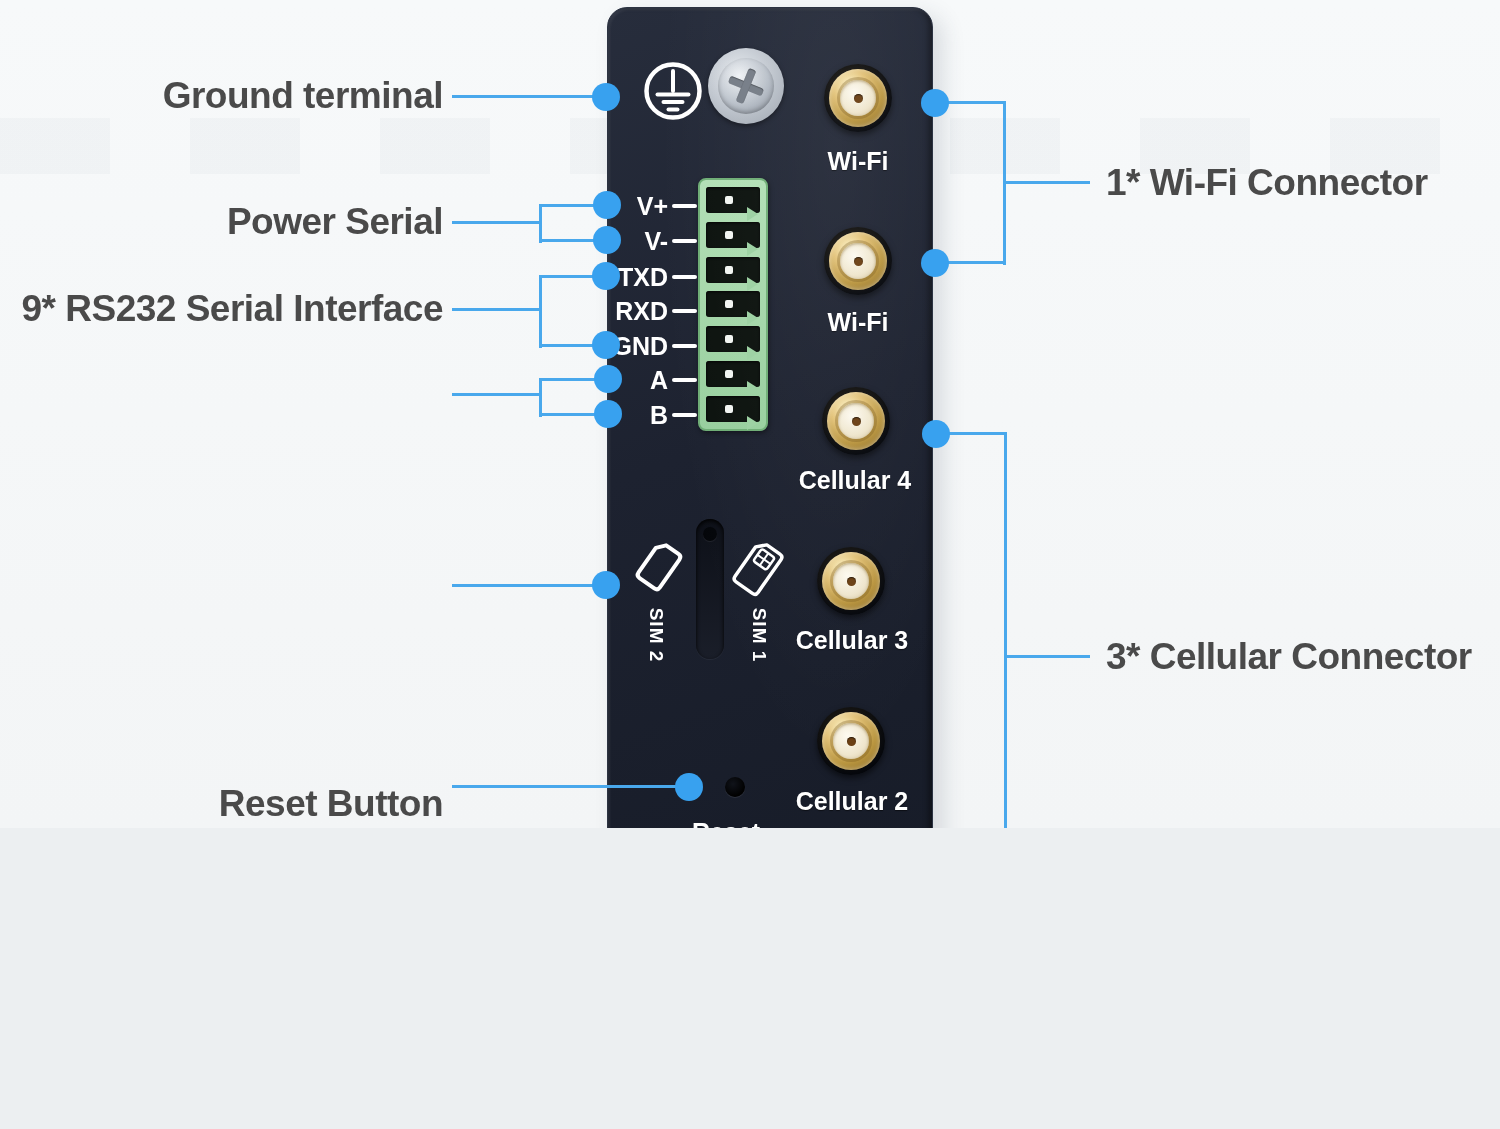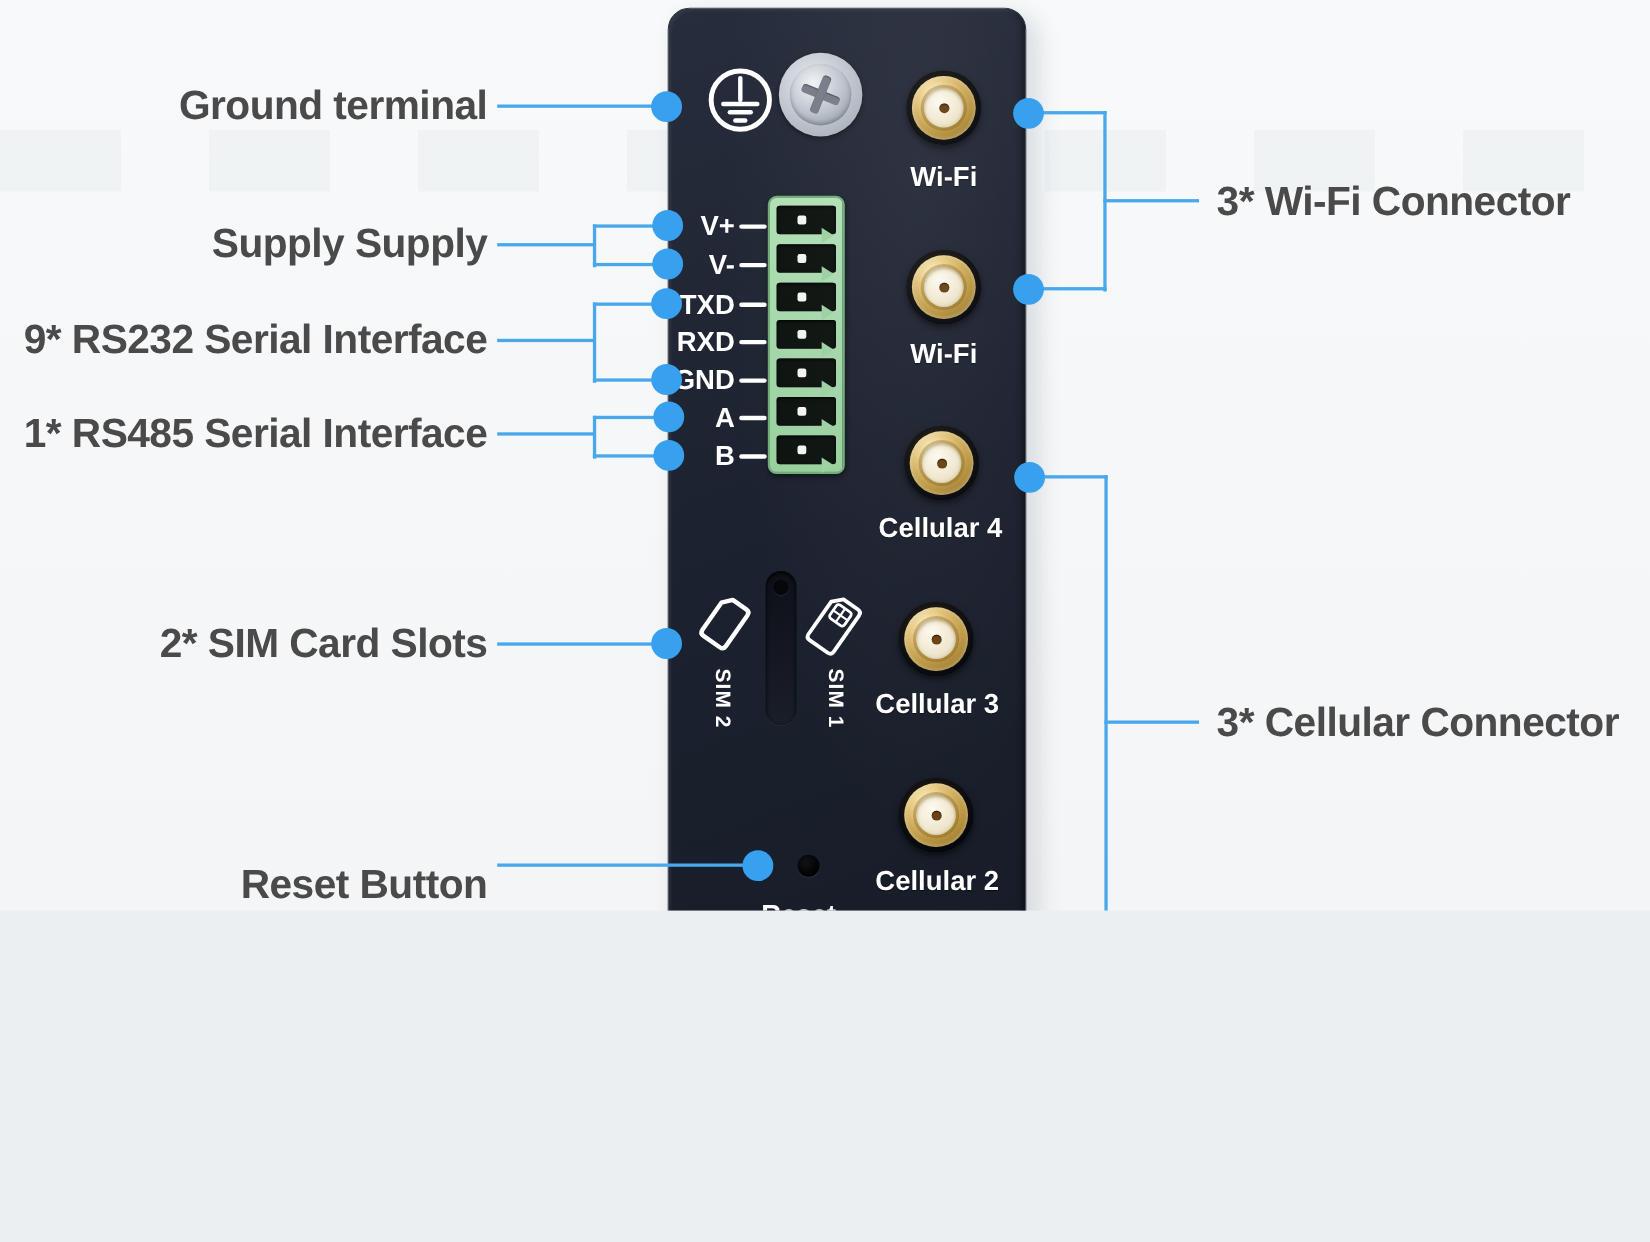--- a/index.html
+++ b/index.html
@@ -223,24 +223,22 @@
     <div class="sim-slot"></div>
     <div class="sim-slot-hole"></div>
     <div class="sim-text" style="left:8px;top:614px">SIM 2</div>
     <div class="sim-text" style="left:111px;top:614px">SIM 1</div>
 
     <div class="reset-hole"></div>
     <div class="reset-label">Reset</div>
   </div>
 
   <div class="lbl left-side" style="top:73px">Ground terminal</div>
-  <div class="lbl left-side" style="top:199px">Supply Supply</div>
+  <div class="lbl left-side" style="top:199px">Power Serial</div>
   <div class="lbl left-side" style="top:286px">9* RS232 Serial Interface</div>
-  <div class="lbl left-side" style="top:371px">1* RS485 Serial Interface</div>
-  <div class="lbl left-side" style="top:562px">2* SIM Card Slots</div>
   <div class="lbl left-side" style="top:781px">Reset Button</div>
 
   <div class="line" style="left:452px;top:95px;width:154px"></div>
 
   <div class="line" style="left:452px;top:221px;width:89px"></div>
   <div class="vline" style="left:539px;top:204px;height:39px"></div>
   <div class="line" style="left:539px;top:204px;width:70px"></div>
   <div class="line" style="left:539px;top:239px;width:70px"></div>
 
   <div class="line" style="left:452px;top:308px;width:89px"></div>
@@ -249,21 +247,21 @@
   <div class="line" style="left:539px;top:344px;width:69px"></div>
 
   <div class="line" style="left:452px;top:393px;width:89px"></div>
   <div class="vline" style="left:539px;top:378px;height:39px"></div>
   <div class="line" style="left:539px;top:378px;width:71px"></div>
   <div class="line" style="left:539px;top:413px;width:71px"></div>
 
   <div class="line" style="left:452px;top:584px;width:152px"></div>
   <div class="line" style="left:452px;top:785px;width:235px"></div>
 
-  <div class="lbl right-side" style="top:160px">3* Wi-Fi Connector</div>
+  <div class="lbl right-side" style="top:160px">1* Wi-Fi Connector</div>
   <div class="lbl right-side" style="top:634px">3* Cellular Connector</div>
 
   <div class="line" style="left:936px;top:101px;width:70px"></div>
   <div class="line" style="left:936px;top:261px;width:70px"></div>
   <div class="vline" style="left:1003px;top:101px;height:164px"></div>
   <div class="line" style="left:1003px;top:181px;width:87px"></div>
 
   <div class="line" style="left:937px;top:432px;width:70px"></div>
   <div class="line" style="left:937px;top:879px;width:70px"></div>
   <div class="vline" style="left:1004px;top:432px;height:450px"></div>

